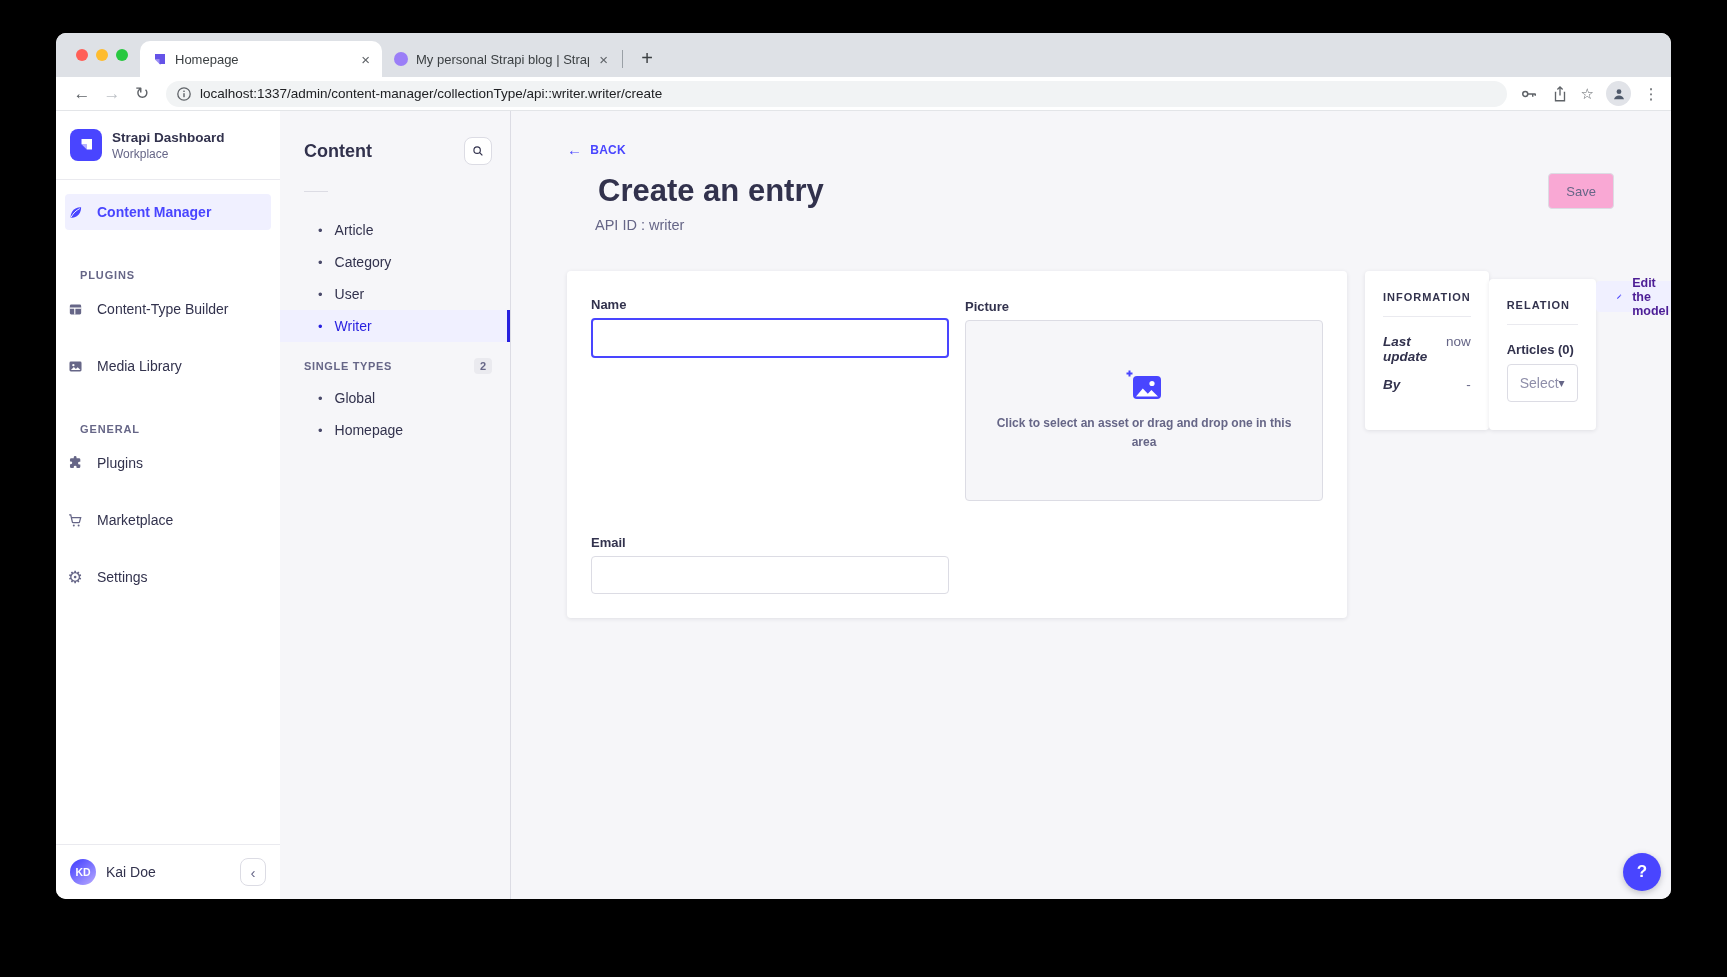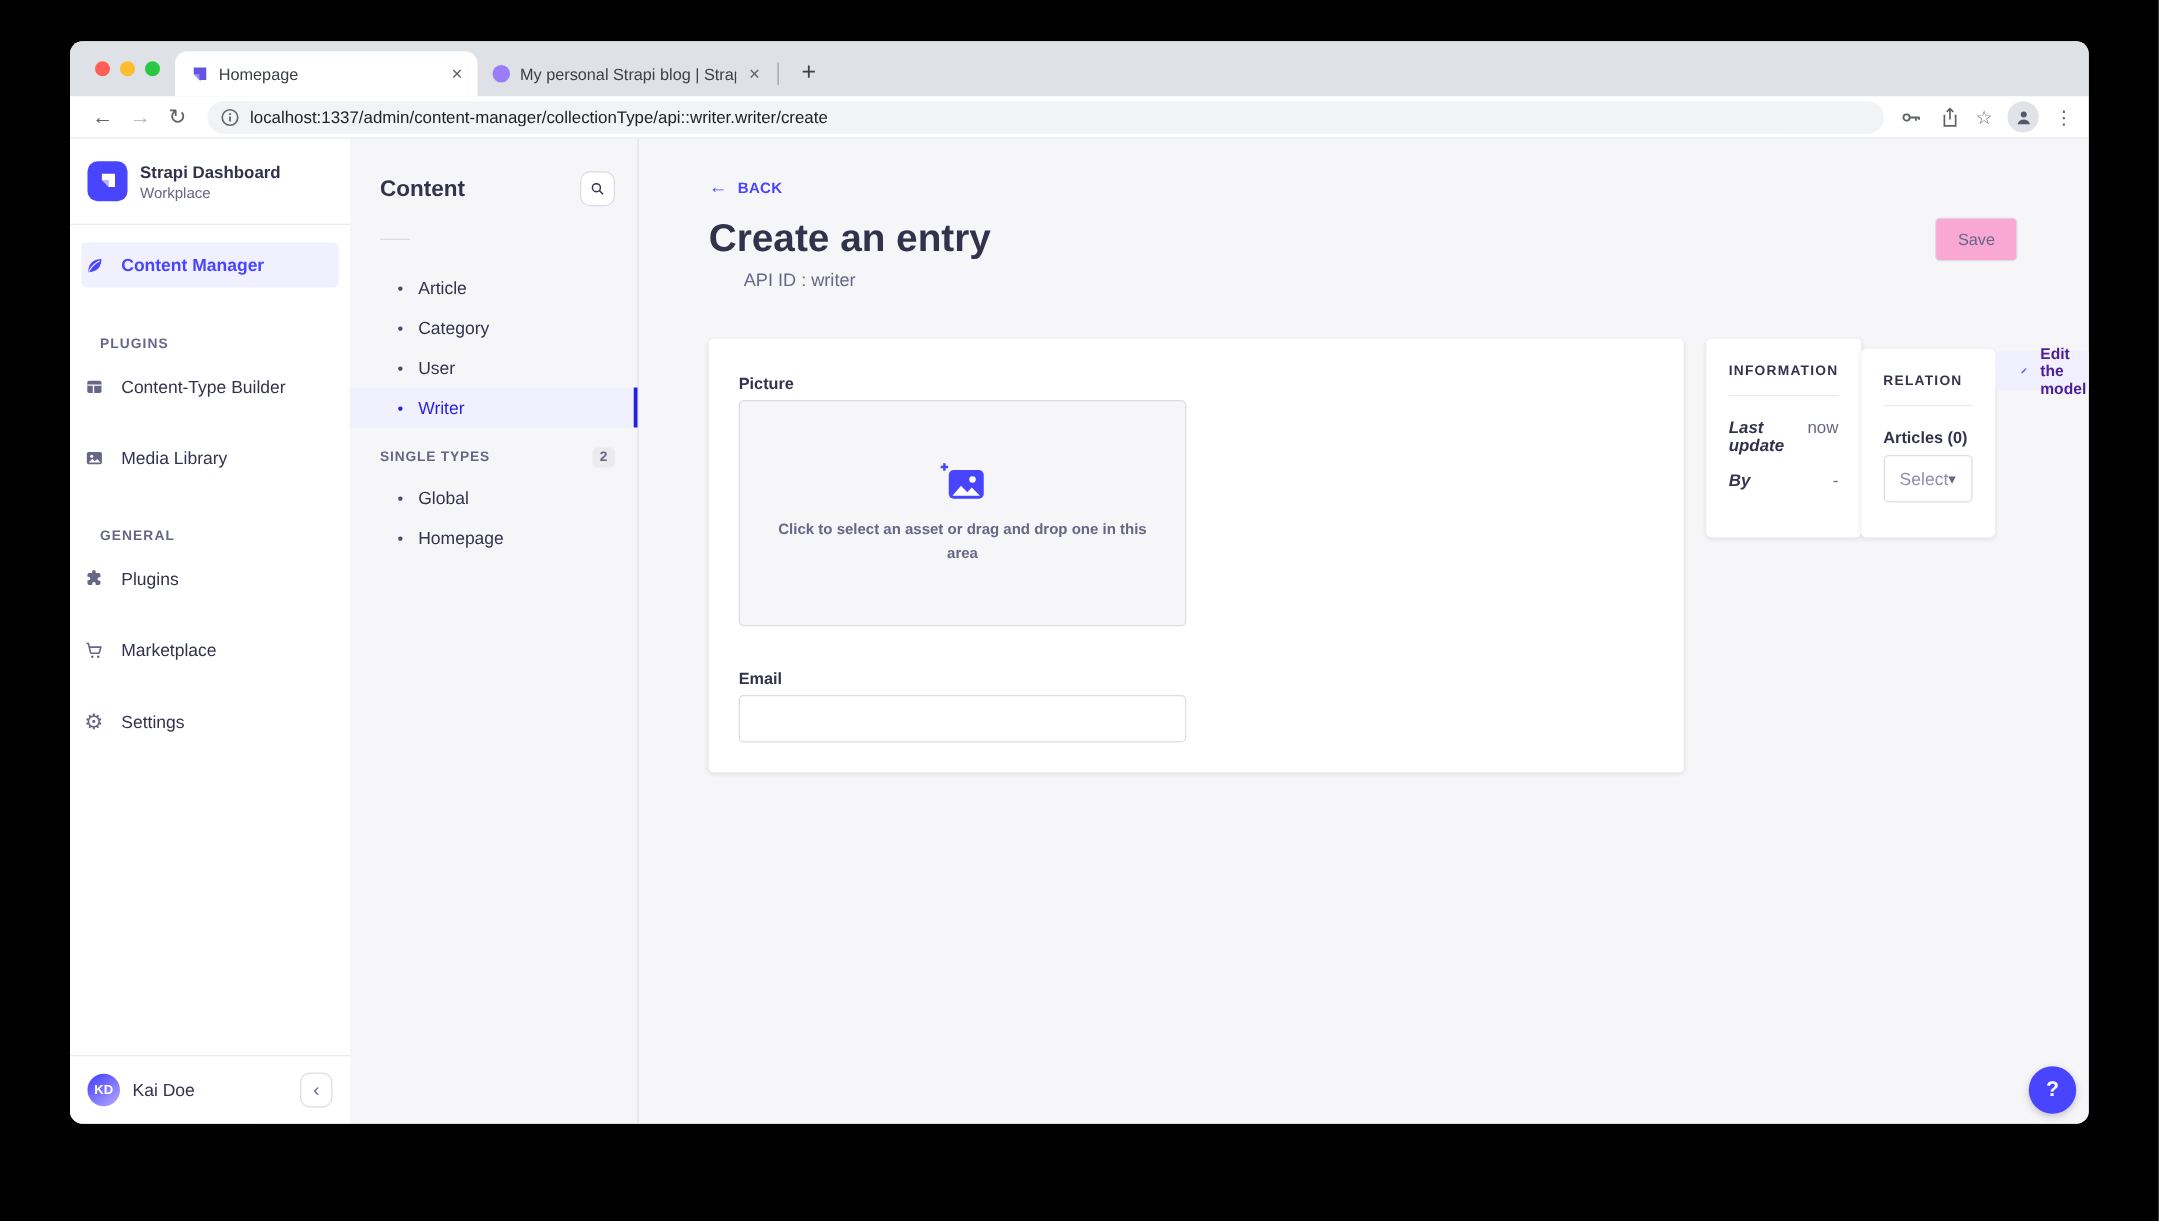--- a/index.html
+++ b/index.html
@@ -68,21 +68,21 @@
   .count-badge { background:#eaeaef; color:#666687; font-size:11px; font-weight:600; border-radius:4px; padding:2px 6px; }
   .subnav-item { display:flex; align-items:center; gap:12px; padding:8px 18px 8px 38px; font-size:14px; color:#32324d; position:relative; }
   .subnav-item .bullet { font-size:13px; color:#4a4a6a; }
   .subnav-item.active { background:#f0f0ff; color:#271fe0; font-weight:500; }
   .subnav-item.active .bullet { color:#271fe0; }
   .active-indicator { position:absolute; right:0; top:0; bottom:0; width:3px; background:#271fe0; }
   
   .main { flex:1; background:#f6f6f9; padding:30px 57px 0 56px; position:relative; min-width:0; }
   .back-link { display:inline-flex; align-items:center; gap:8px; color:#4945ff; font-size:12px; font-weight:700; letter-spacing:.02em; }
   .back-arrow { font-size:15px; font-weight:400; }
-  .title-row { display:flex; align-items:center; justify-content:space-between; margin-top:14px; }
+  .title-row { display:flex; justify-content:space-between; margin-top:14px;margin-left:31px; }
   .page-title { font-size:31px; font-weight:700; color:#32324d; }
   .save-btn { background:#f9a8d4; border:1px solid #dcdce4; border-radius:4px; color:#666687; font-size:13px; font-weight:400; padding:9px 17px; }
   .page-subtitle { font-size:14.5px; color:#666687; margin-top:8px;margin-left:28px; }
   .content-row { display:flex; gap:18px; margin-top:38px; align-items:flex-start; }
   .form-card { width:780px; background:#fff; border-radius:4px; box-shadow:0 1px 4px rgba(33,33,52,.1); padding:26px 24px 24px; display:grid; grid-template-columns:1fr 1fr; column-gap:16px; flex:none; }
   .field-label { font-size:13px; font-weight:600; color:#32324d; margin-bottom:6px; display:block; }
   .text-input { width:100%; height:38px; border:1px solid #dcdce4; border-radius:4px; background:#fff; outline:none; font-size:14px; color:#32324d; padding:0 12px; font-family:"Liberation Sans",sans-serif; }
   .text-input.focused { border:2px solid #4945ff; height:40px; }
   .picture-cell { padding-top:2px; }
   .upload-box { height:181px; background:#f6f6f9; border:1px solid #dcdce4; border-radius:4px; display:flex; flex-direction:column; align-items:center; justify-content:center; gap:12px; }
@@ -304,20 +304,24 @@
 
       <div class="title-row">
         <h1 class="page-title">Create an entry</h1>
         <button class="save-btn">Save</button>
       </div>
       <div class="page-subtitle">API ID : writer</div>
 
       <div class="content-row">
 
         <div class="form-card">
+          <div>
+            <label class="field-label">Name</label>
+            <input class="text-input focused" type="text" value="" style="">
+          </div>
           <div class="picture-cell">
             <label class="field-label">Picture</label>
             <div class="upload-box">
               <svg width="38" height="33" viewBox="0 0 38 33">
                 <path d="M4.5 1.5v6M1.5 4.5h6" stroke="#4945ff" stroke-width="2"></path>
                 <rect x="8" y="7" width="28" height="23" rx="4" fill="#4945ff"></rect>
                 <circle cx="27" cy="14.5" r="2.6" fill="#fff"></circle>
                 <path d="M11 27.5l6.8-8 5 5.2 3.6-3.7 6.6 6.5z" fill="#fff"></path>
               </svg>
               <div class="upload-helper">Click to select an asset or drag and drop one in this area</div>

